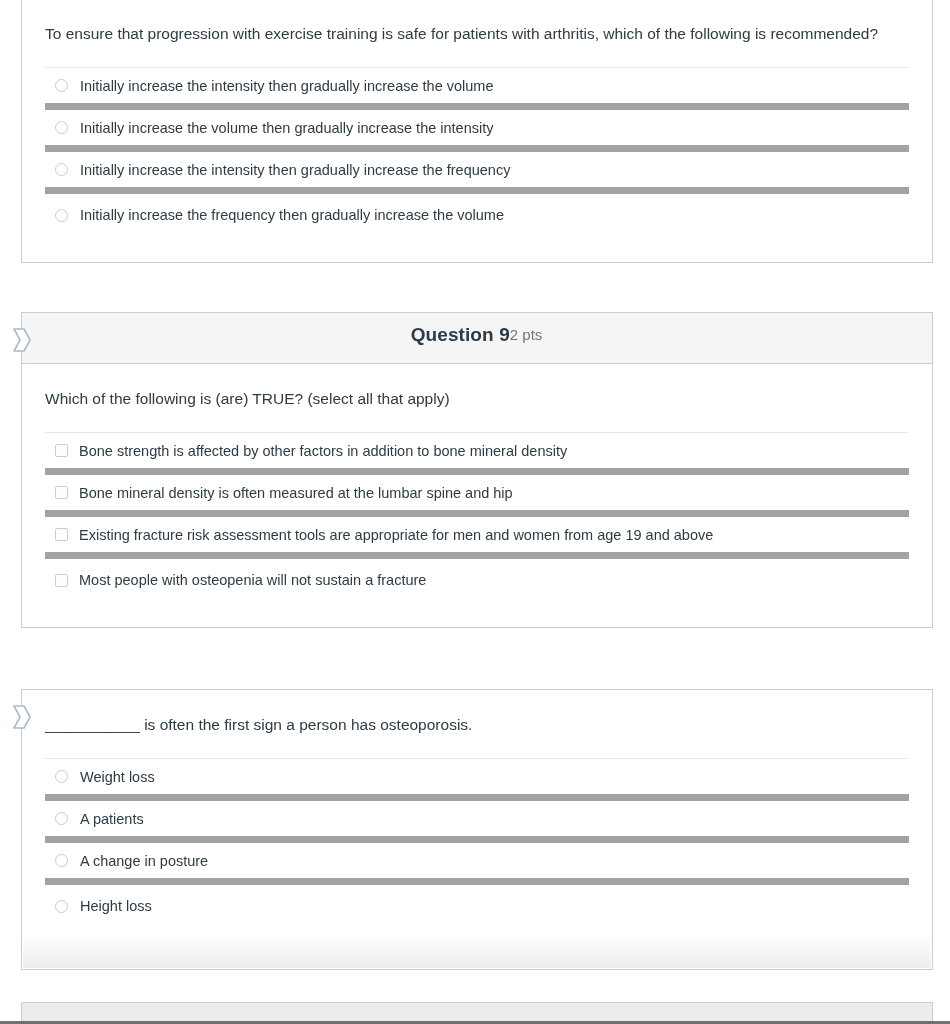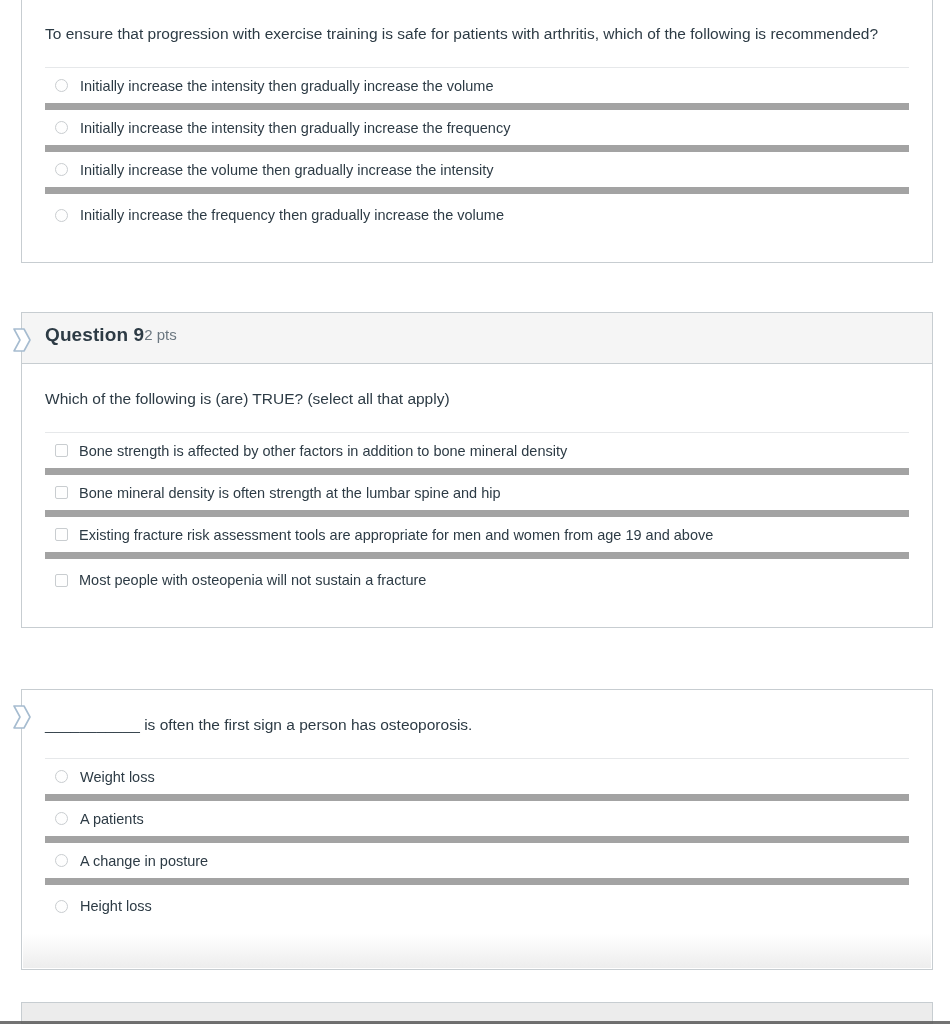--- a/index.html
+++ b/index.html
@@ -32,21 +32,21 @@
     border: 1px solid #c7cdd1;
     box-sizing: border-box;
   }
 
   .q-header {
     height: 51px;
     background: #f5f5f5;
     border-bottom: 1px solid #c7cdd1;
     display: flex;
     align-items: center;
-    justify-content: flex-start;
+    justify-content: center;
     padding: 0 24px 7px 23px;
     box-sizing: border-box;
   }
   .q-title {
     font-size: 19px;
     font-weight: bold;
     color: #2d3b45;
     letter-spacing: 0.1px;
   }
   .q-points {
@@ -165,26 +165,26 @@
       <div class="q-prompt" style="padding-top:38px;">To ensure that progression with exercise training is safe for patients with arthritis, which of the following is recommended?</div>
       <div class="answers">
 
         <div class="answer-row">
           <span class="radio-mark"></span>
           <span class="answer-text">Initially increase the intensity then gradually increase the volume</span>
         </div>
 
         <div class="answer-row">
           <span class="radio-mark"></span>
+          <span class="answer-text">Initially increase the volume then gradually increase the intensity</span>
+        </div>
+
+        <div class="answer-row">
+          <span class="radio-mark"></span>
           <span class="answer-text">Initially increase the intensity then gradually increase the frequency</span>
-        </div>
-
-        <div class="answer-row">
-          <span class="radio-mark"></span>
-          <span class="answer-text">Initially increase the volume then gradually increase the intensity</span>
         </div>
 
         <div class="answer-row">
           <span class="radio-mark"></span>
           <span class="answer-text">Initially increase the frequency then gradually increase the volume</span>
         </div>
 
       </div>
       <div class="q-footer-pad"></div>
     </div>
@@ -207,21 +207,21 @@
       <div class="q-prompt">Which of the following is (are) TRUE? (select all that apply)</div>
       <div class="answers">
 
         <div class="answer-row">
           <span class="check-mark"></span>
           <span class="answer-text">Bone strength is affected by other factors in addition to bone mineral density</span>
         </div>
 
         <div class="answer-row">
           <span class="check-mark"></span>
-          <span class="answer-text">Bone mineral density is often strength at the lumbar spine and hip</span>
+          <span class="answer-text">Bone mineral density is often measured at the lumbar spine and hip</span>
         </div>
 
         <div class="answer-row">
           <span class="check-mark"></span>
           <span class="answer-text">Existing fracture risk assessment tools are appropriate for men and women from age 19 and above</span>
         </div>
 
         <div class="answer-row">
           <span class="check-mark"></span>
           <span class="answer-text">Most people with osteopenia will not sustain a fracture</span>

